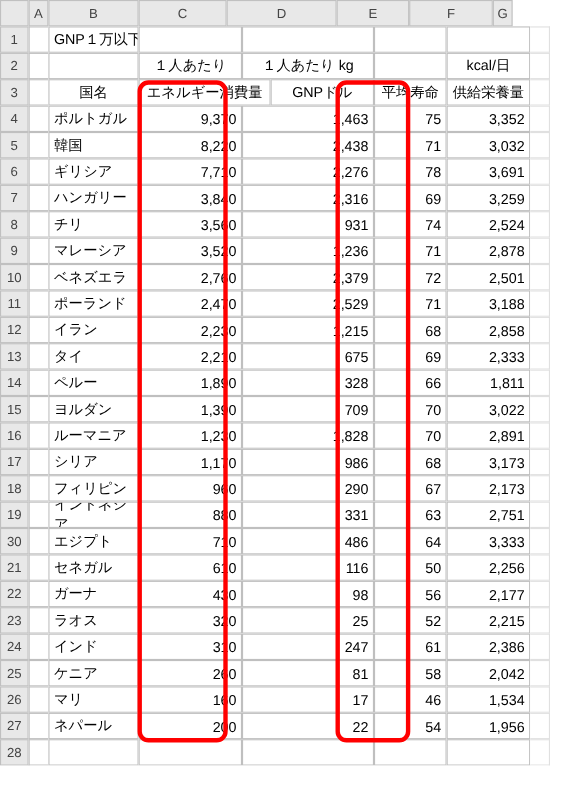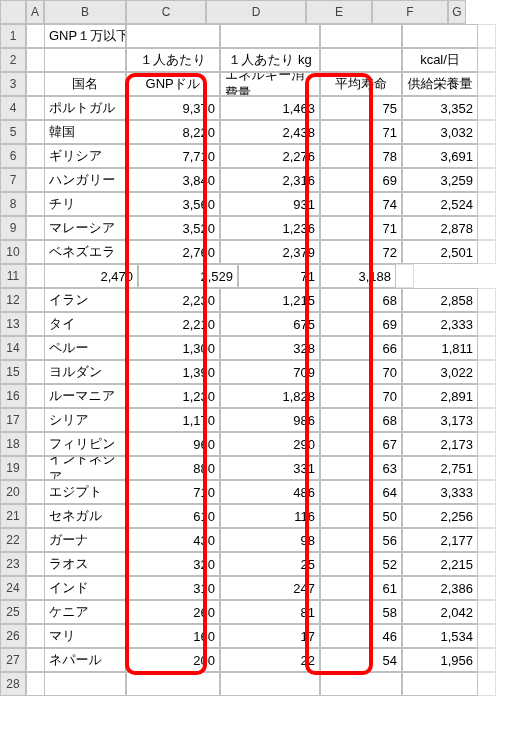--- a/index.html
+++ b/index.html
@@ -43,22 +43,22 @@
     display: flex;
     align-items: center;
     padding: 0 4px;
     background: #ffffff;
     overflow: hidden;
     position: relative;
   }
   .cellA { width: 18px; border-right: none; }
   .cellB { width: 82px; }
   .cellC { width: 94px; }
-  .cellD { width: 100px; }
-  .cellE { width: 82px; }
+  .cellD { width: 120px; }
+  .cellE { width: 66px; }
   .cellF { width: 76px; text-align: right; }
   .cellG { width: 18px; border: 1px solid #e0e0e0; border-left: none; }
   .right { justify-content: flex-end; }
   .left  { justify-content: flex-start; }
   .center { justify-content: center; }
   .title-span {
     white-space: nowrap;
     overflow: visible;
     position: absolute;
     left: 4px;
@@ -114,22 +114,22 @@
           <div class="cell cellC center">１人あたり</div>
           <div class="cell cellD center">１人あたり kg</div>
           <div class="cell cellE "></div>
           <div class="cell cellF center">kcal/日</div>
           <div class="cell cellG "></div>
         </div>
         <div class="row">
           <div class="hdr rhdr">3</div>
           <div class="cell cellA "></div>
           <div class="cell cellB center">国名</div>
+          <div class="cell cellD center">エネルギー消費量</div>
           <div class="cell cellC center">GNPドル</div>
-          <div class="cell cellD center">エネルギー消費量</div>
           <div class="cell cellE center">平均寿命</div>
           <div class="cell cellF center">供給栄養量</div>
           <div class="cell cellG "></div>
         </div>
         <div class="row">
           <div class="hdr rhdr">4</div>
           <div class="cell cellA "></div>
           <div class="cell cellB left">ポルトガル</div>
           <div class="cell cellC right">9,370</div>
           <div class="cell cellD right">1,463</div>
@@ -193,20 +193,21 @@
           <div class="cell cellB left">ベネズエラ</div>
           <div class="cell cellC right">2,760</div>
           <div class="cell cellD right">2,379</div>
           <div class="cell cellE right">72</div>
           <div class="cell cellF right">2,501</div>
           <div class="cell cellG "></div>
         </div>
         <div class="row">
           <div class="hdr rhdr">11</div>
           <div class="cell cellA "></div>
+          <div class="cell cellB left">ポーランド</div>
           <div class="cell cellC right">2,470</div>
           <div class="cell cellD right">2,529</div>
           <div class="cell cellE right">71</div>
           <div class="cell cellF right">3,188</div>
           <div class="cell cellG "></div>
         </div>
         <div class="row">
           <div class="hdr rhdr">12</div>
           <div class="cell cellA "></div>
           <div class="cell cellB left">イラン</div>
@@ -223,21 +224,21 @@
           <div class="cell cellC right">2,210</div>
           <div class="cell cellD right">675</div>
           <div class="cell cellE right">69</div>
           <div class="cell cellF right">2,333</div>
           <div class="cell cellG "></div>
         </div>
         <div class="row">
           <div class="hdr rhdr">14</div>
           <div class="cell cellA "></div>
           <div class="cell cellB left">ペルー</div>
-          <div class="cell cellC right">1,300</div>
+          <div class="cell cellC right">1,890</div>
           <div class="cell cellD right">328</div>
           <div class="cell cellE right">66</div>
           <div class="cell cellF right">1,811</div>
           <div class="cell cellG "></div>
         </div>
         <div class="row">
           <div class="hdr rhdr">15</div>
           <div class="cell cellA "></div>
           <div class="cell cellB left">ヨルダン</div>
           <div class="cell cellC right">1,390</div>
@@ -280,21 +281,21 @@
           <div class="hdr rhdr">19</div>
           <div class="cell cellA "></div>
           <div class="cell cellB left">インドネシア</div>
           <div class="cell cellC right">880</div>
           <div class="cell cellD right">331</div>
           <div class="cell cellE right">63</div>
           <div class="cell cellF right">2,751</div>
           <div class="cell cellG "></div>
         </div>
         <div class="row">
-          <div class="hdr rhdr">20</div>
+          <div class="hdr rhdr">30</div>
           <div class="cell cellA "></div>
           <div class="cell cellB left">エジプト</div>
           <div class="cell cellC right">710</div>
           <div class="cell cellD right">486</div>
           <div class="cell cellE right">64</div>
           <div class="cell cellF right">3,333</div>
           <div class="cell cellG "></div>
         </div>
         <div class="row">
           <div class="hdr rhdr">21</div>

